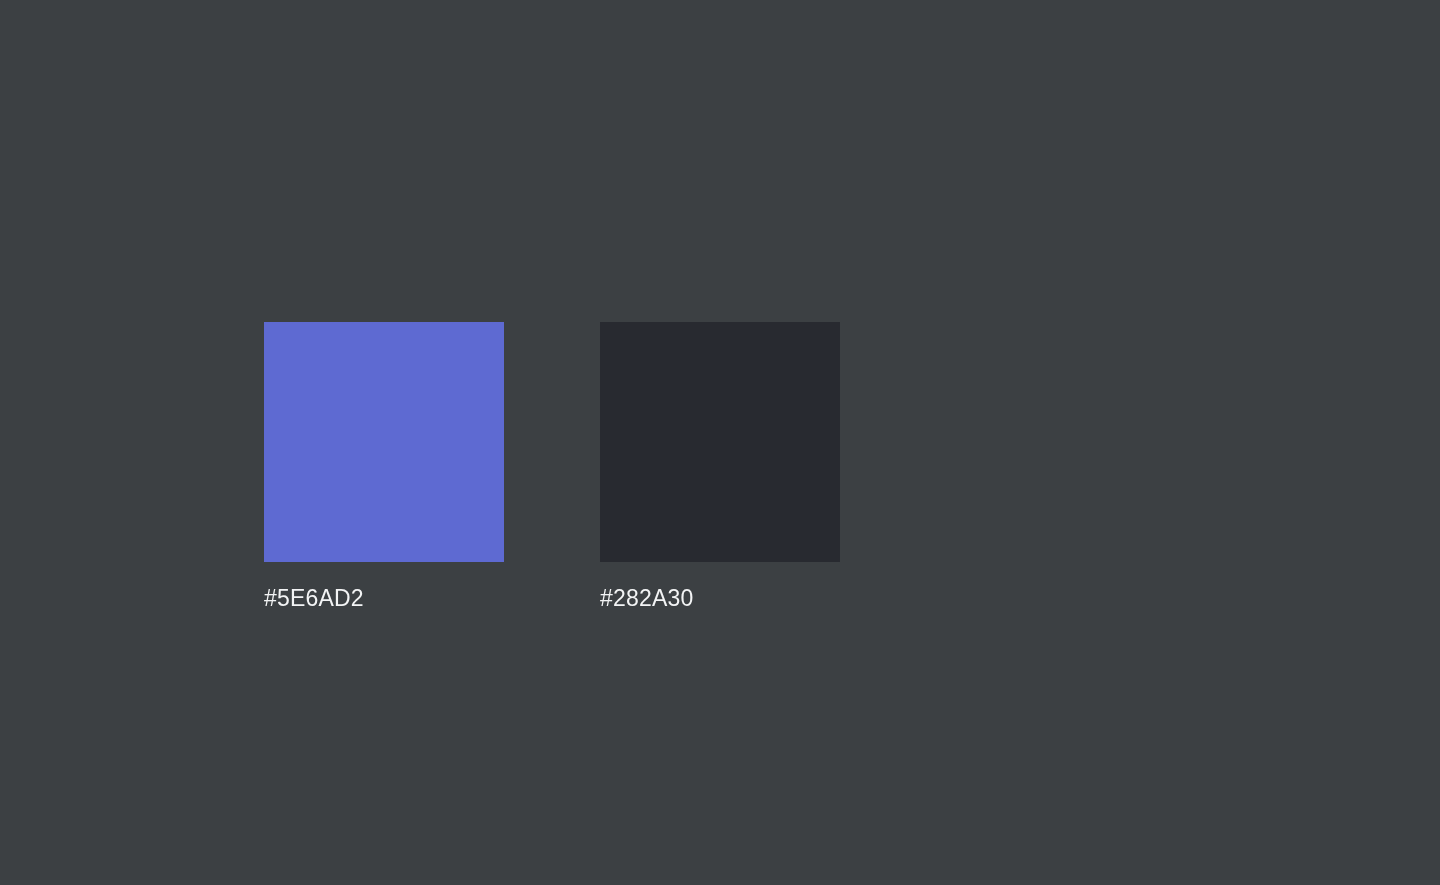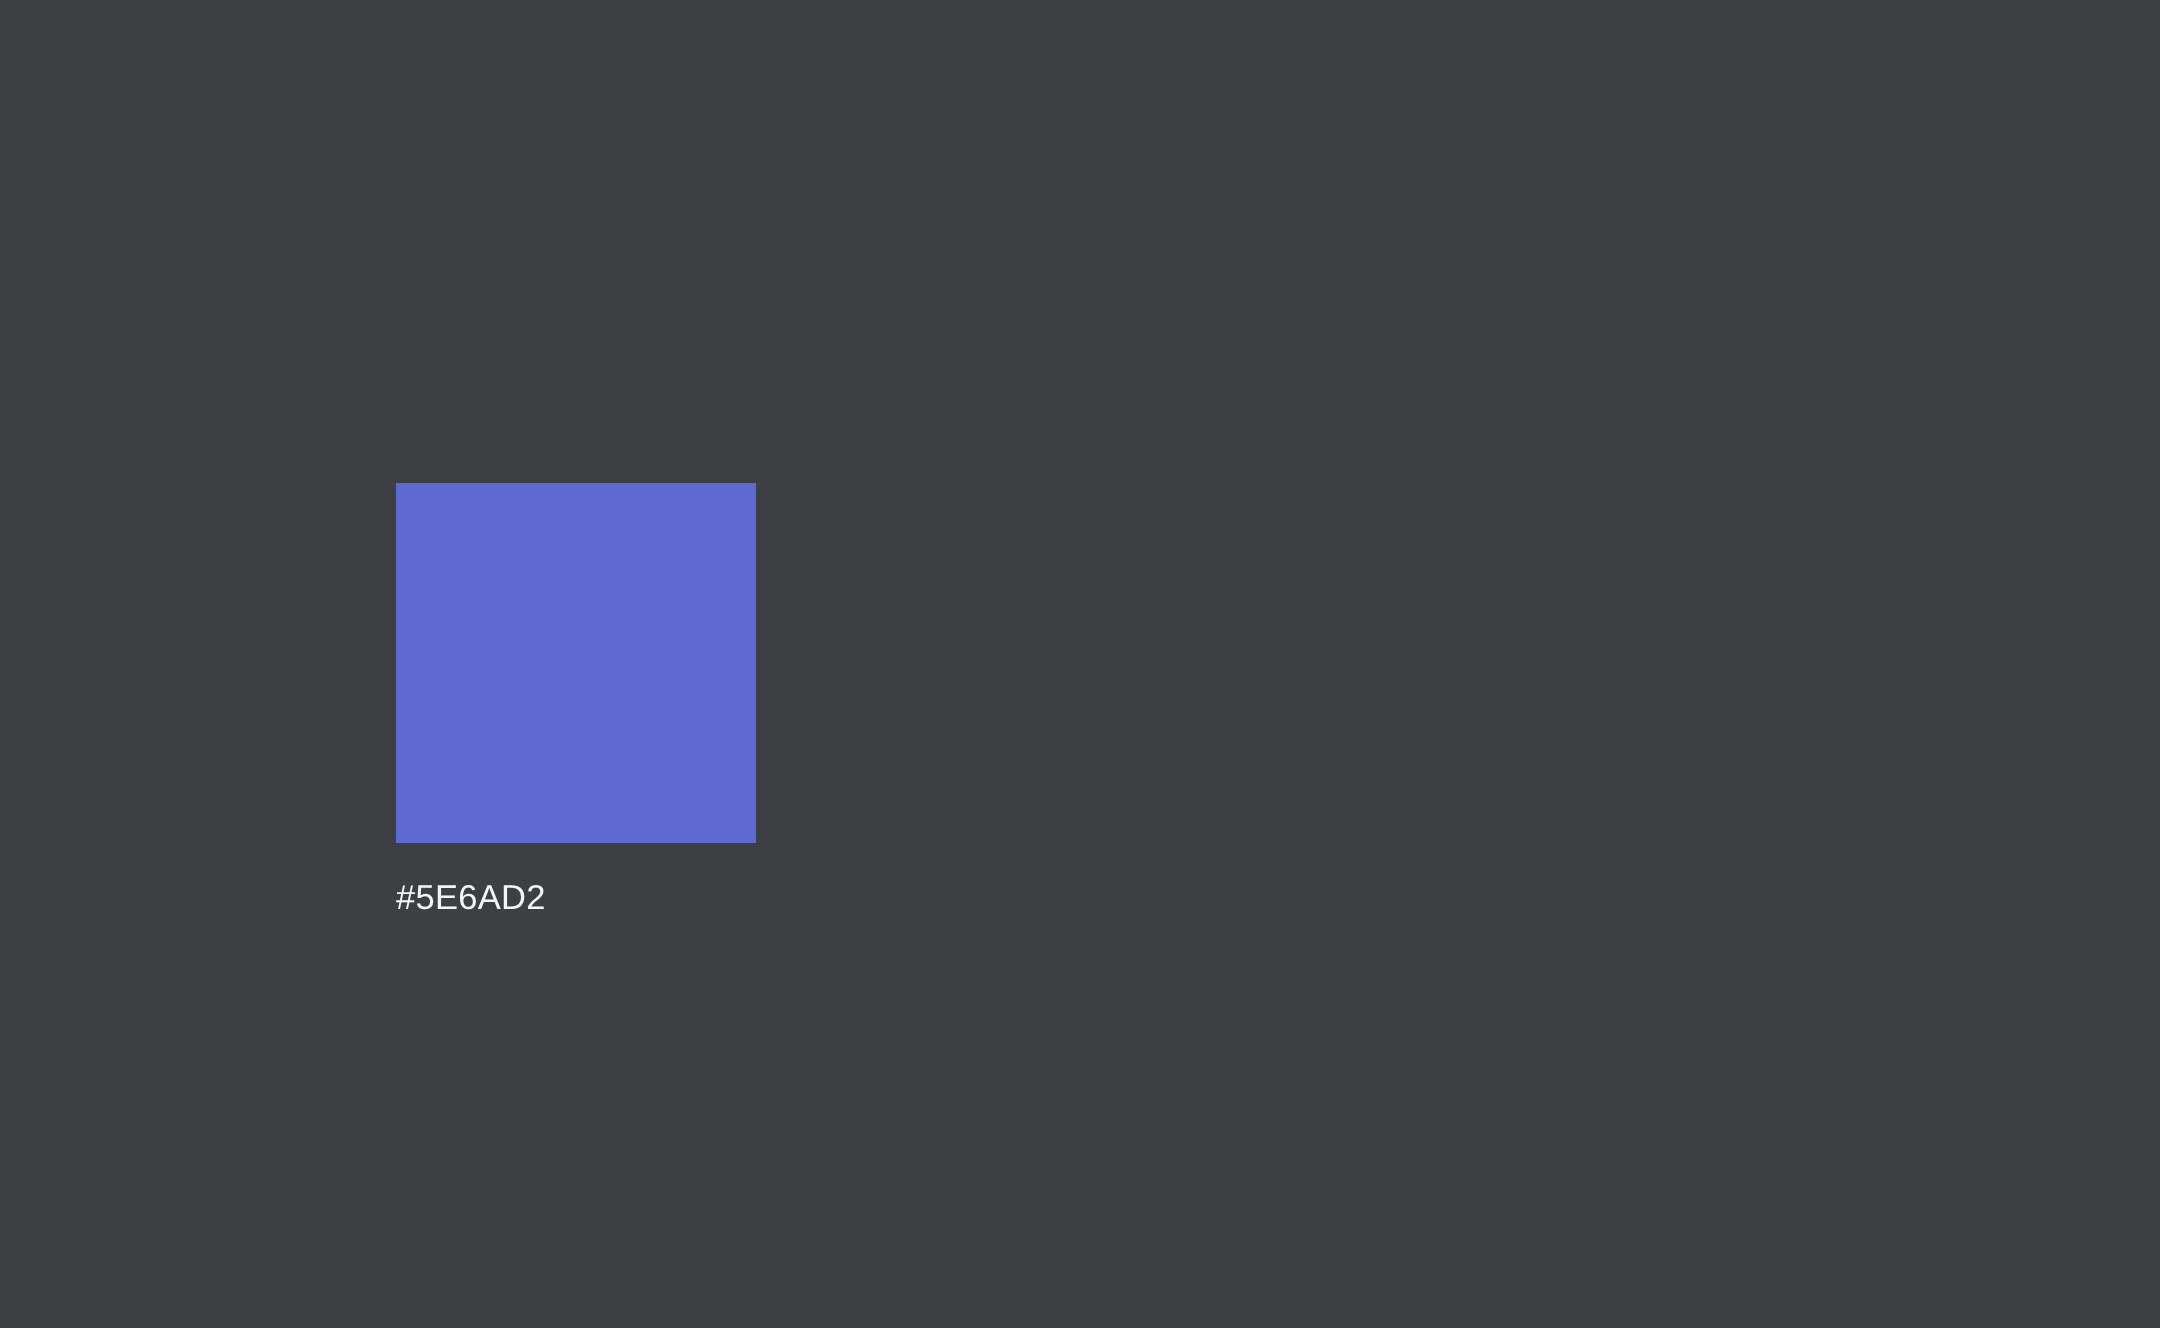--- a/index.html
+++ b/index.html
@@ -62,15 +62,19 @@
 <div class="palette-stage">
 
   <div class="swatch-row">
 
     <div class="swatch-cell">
       <div class="swatch-chip" style="background-color: rgb(94, 106, 210);"></div>
       <div class="swatch-label" style="color: rgb(243, 244, 245);">#5E6AD2</div>
     </div>
 
 
+    <div class="swatch-cell">
+      <div class="swatch-chip" style="background-color: rgb(40, 42, 48);"></div>
+      <div class="swatch-label" style="color: rgb(243, 244, 245);">#282A30</div>
+    </div>
 
   </div>
 </div>
 
 </body></html>

